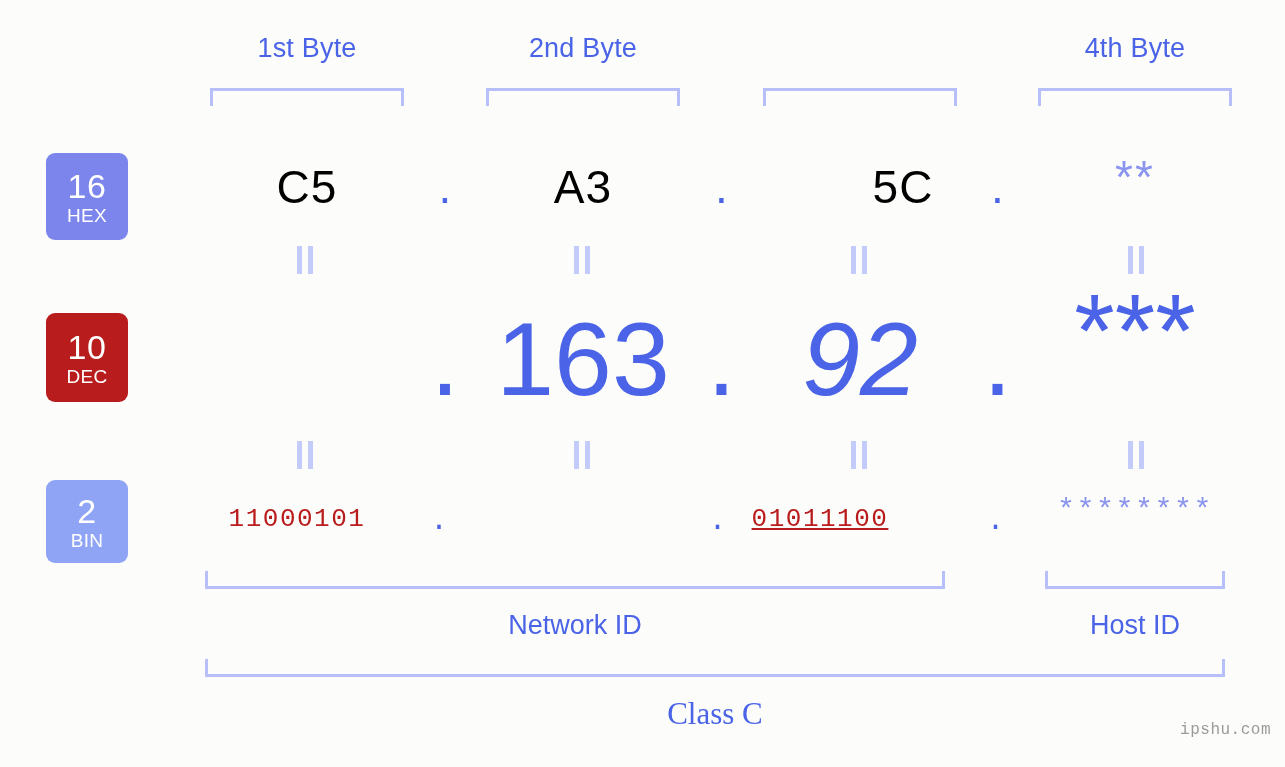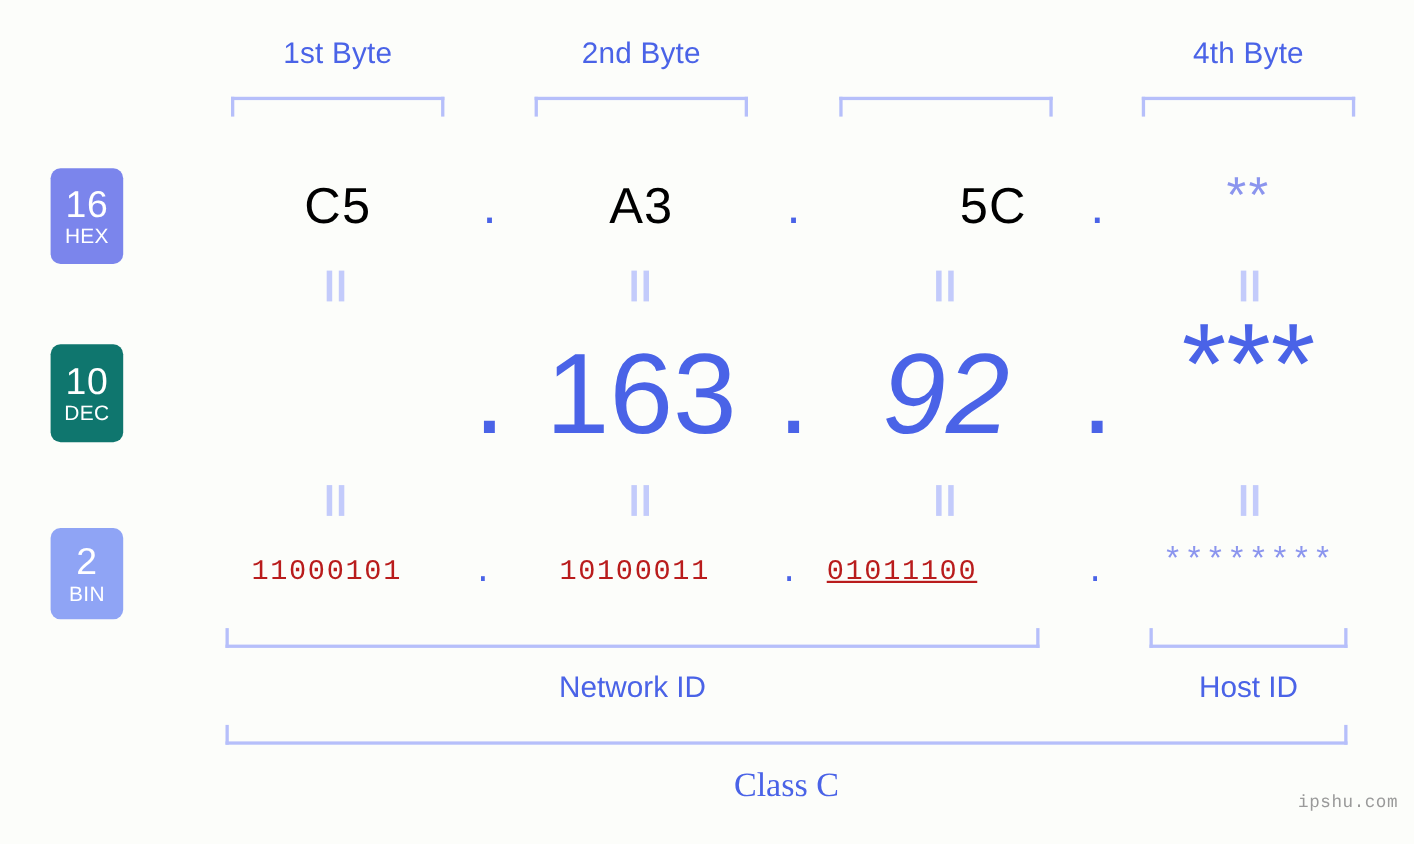--- a/index.html
+++ b/index.html
@@ -40,21 +40,21 @@
     border-top: 3px solid #b6bffa;
     border-left: 3px solid #b6bffa;
     border-right: 3px solid #b6bffa;
     box-sizing: border-box;
   }
 
   
   .badge {
     position: absolute;
     left: 46px;
-    width: 66px;
+    width: 82px;
     border-radius: 9px;
     color: #ffffff;
     display: flex;
     flex-direction: column;
     align-items: center;
     justify-content: center;
     line-height: 1;
     box-sizing: border-box;
   }
   .badge .num {
@@ -239,21 +239,21 @@
   </div>
   <div class="eq" style="left:849px; top:246px;">
     <i class="a"></i>
       <i class="b"></i>
   </div>
   <div class="eq" style="left:1126px; top:246px;">
     <i class="a"></i>
       <i class="b"></i>
   </div>
 
-  <div class="badge" id="badge-dec" style="background:#0f766e;">
+  <div class="badge" id="badge-dec" style="background:#b91c1c;">
     <span class="num">10</span>
     <span class="abbr">DEC</span>
   </div>
 
   <div class="row-dot dec-dot" style="left:404px; width:82px;">.</div>
   <div class="row-cell dec-val" style="left:481px; width:204px;">163</div>
   <div class="row-dot dec-dot" style="left:680px; width:83px;">.</div>
   <div class="row-cell dec-val" style="left:758px; width:204px;font-style:italic;">92</div>
   <div class="row-dot dec-dot" style="left:957px; width:81px;">.</div>
   <div class="row-cell dec-star" style="left:1033px; width:204px;">***</div>
@@ -275,21 +275,20 @@
       <i class="b"></i>
   </div>
 
   <div class="badge" id="badge-bin" style="background:#8fa4f5;">
     <span class="num">2</span>
     <span class="abbr">BIN</span>
   </div>
 
   <div class="row-cell bin-val" style="left:200px; width:194px;">11000101</div>
   <div class="row-dot bin-dot" style="left:398px; width:82px;">.</div>
-  <div class="row-cell bin-val" style="left:480px; width:194px;">10100011</div>
   <div class="row-dot bin-dot" style="left:676px; width:83px;">.</div>
   <div class="row-cell bin-val" style="left:723px; width:194px;text-decoration:underline;">01011100</div>
   <div class="row-dot bin-dot" style="left:955px; width:81px;">.</div>
   <div class="row-cell bin-star" style="left:1038px; width:194px;">********</div>
 
   <div class="bracket-bottom" style="left:205px; top:571px; width:740px;"></div>
   <div class="section-label" style="left:205px; top:610px; width:740px;">Network ID</div>
 
   <div class="bracket-bottom" style="left:1045px; top:571px; width:180px;"></div>
   <div class="section-label" style="left:1045px; top:610px; width:180px;">Host ID</div>

